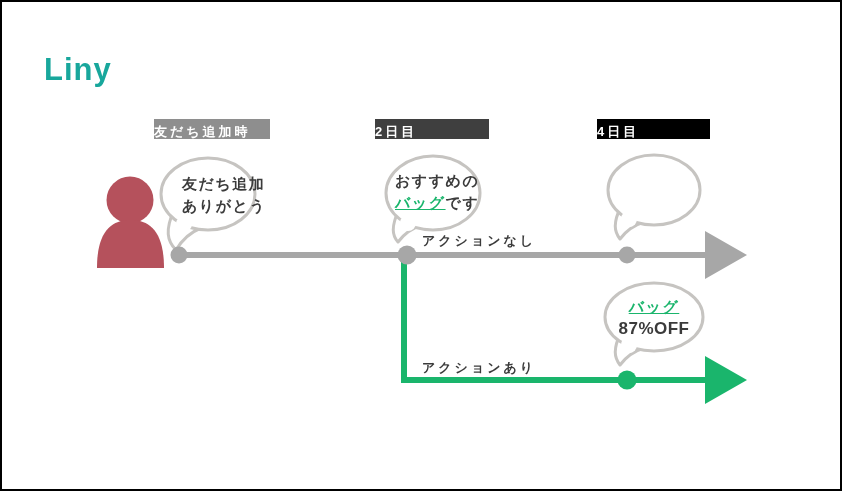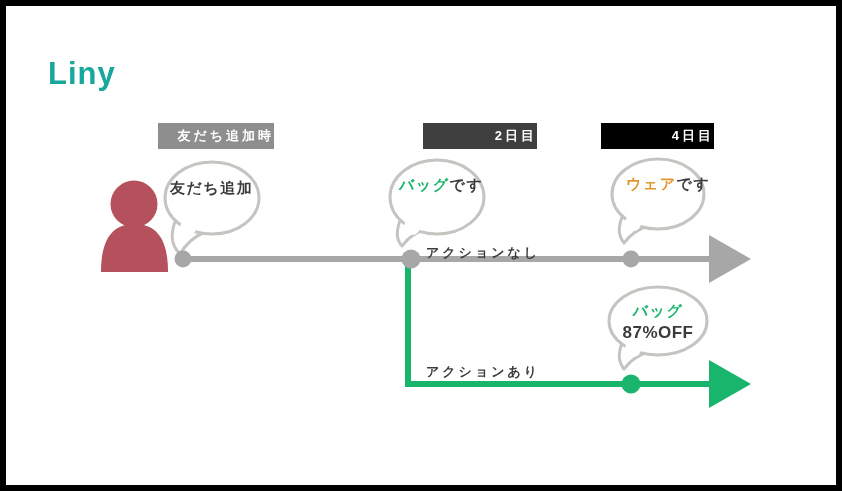--- a/index.html
+++ b/index.html
@@ -4,21 +4,21 @@
 <style>
   html, body { margin: 0; padding: 0; background: #ffffff; }
   * { box-sizing: border-box; }
   body { font-family: "Liberation Sans", "DejaVu Sans", sans-serif; }
 
   .canvas {
     position: relative;
     width: 842px;
     height: 491px;
     background: #ffffff;
-    border: 6px solid #000000;
+    border: 2px solid #000000;
     overflow: hidden;
   }
 
   .diagram-svg {
     position: absolute;
     left: 0; top: 0;
     width: 842px; height: 491px;
   }
 
   .logo {
@@ -26,59 +26,59 @@
     left: 42px; top: 50px;
     font-size: 31px;
     font-weight: 800;
     letter-spacing: 1px;
     color: #18a79c;
   }
 
   .stage-label {
     position: absolute;
     top: 117px;
-    height: 26px;
+    height: 20px;
     line-height: 26px;
-    text-align: right;
+    text-align: left;
     color: #ffffff;
     font-size: 13px;
     font-weight: 700;
     letter-spacing: 3px;
   }
   .stage-1 { left: 152px; width: 116px; background: #8e8e8e; }
-  .stage-2 { left: 373px; width: 114px; background: #3f3f3f; margin-left: 44px; }
+  .stage-2 { left: 373px; width: 114px; background: #3f3f3f; }
   .stage-3 { left: 595px; width: 113px; background: #000000; }
 
   .bubble-text {
     position: absolute;
     font-size: 15px;
     font-weight: 700;
     color: #3b3b3b;
     letter-spacing: 1.5px;
     line-height: 22px;
     white-space: nowrap;
   }
-  .bt1 { left: 164px; top: 171px; }
+  .bt1 { left: 180px; top: 171px; }
   .bt2 { left: 393px; top: 168px; }
   .bt3 { left: 620px; top: 167px; }
   .bt4 { left: 590px; top: 294px; width: 124px; text-align: center; }
 
-  .seg-green  { color: #1ab56c; }
+  .seg-green  { color: #1ab56c; text-decoration: underline; }
   .seg-orange { color: #e2962e; }
   .line-big   { font-size: 17px; letter-spacing: 0.5px; }
 
   .branch-label {
     position: absolute;
     font-size: 13px;
     font-weight: 700;
     color: #3b3b3b;
     letter-spacing: 3px;
     white-space: nowrap;
   }
-  .branch-none { left: 420px; top: 238px; text-align: right; }
+  .branch-none { left: 420px; top: 230px; text-align: right; }
   .branch-yes  { left: 420px; top: 357px; text-align: right; }
 </style>
 </head>
 <body>
 
 <div class="canvas">
 
   <svg class="diagram-svg" viewBox="0 0 842 491">
 
     <line x1="177" y1="253" x2="707" y2="253" stroke="#a7a7a7" stroke-width="6"></line>
@@ -123,28 +123,29 @@
   </svg>
 
   <div class="logo">Liny</div>
 
   <div class="stage-label stage-1">友だち追加時</div>
   <div class="stage-label stage-2">2日目</div>
   <div class="stage-label stage-3">4日目</div>
 
   <div class="bubble-text bt1">
     <div><span>友だち追加</span></div>
+    <div><span>ありがとう</span></div>
   </div>
 
   <div class="bubble-text bt2">
+    <div><span>おすすめの</span></div>
     <div><span class="seg-green">バッグ</span><span>です</span></div>
   </div>
 
   <div class="bubble-text bt3">
-    <div><span class="seg-orange">ウェア</span><span>です</span></div>
   </div>
 
   <div class="bubble-text bt4">
     <div><span class="seg-green">バッグ</span></div>
     <div class="line-big"><span>87%OFF</span></div>
   </div>
 
   <div class="branch-label branch-none">アクションなし</div>
   <div class="branch-label branch-yes">アクションあり</div>
 

